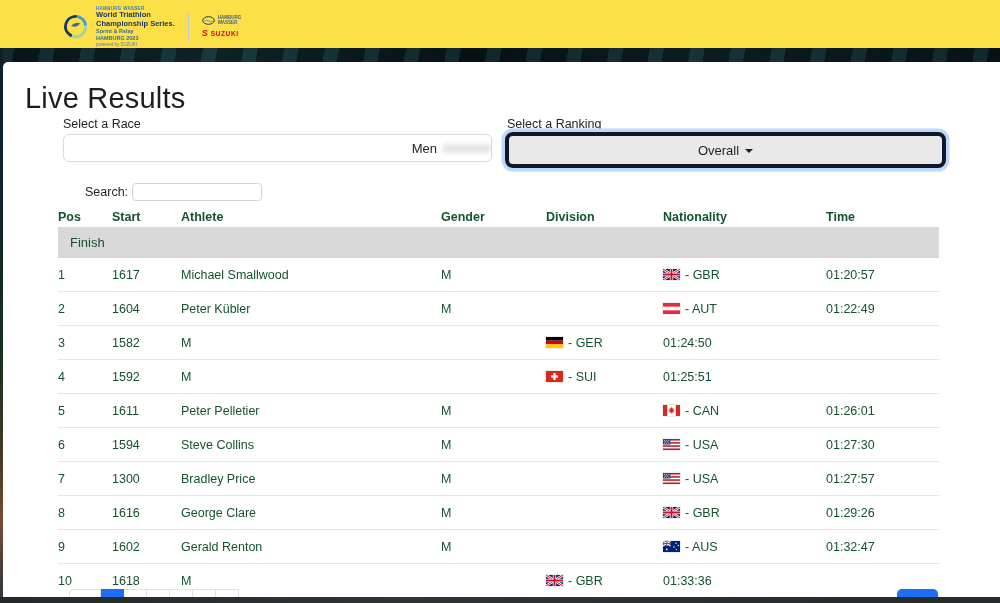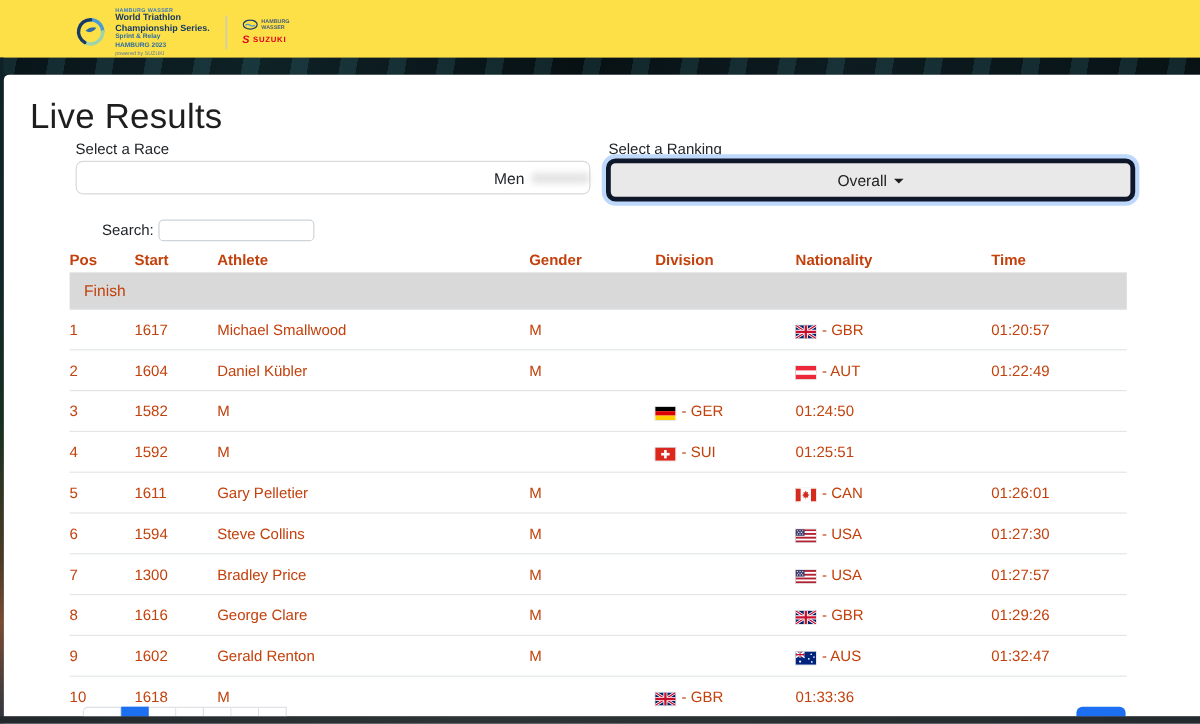--- a/index.html
+++ b/index.html
@@ -43,28 +43,28 @@
   .rank-button{position:absolute;left:502px;top:70px;width:433px;height:28px;background:#e9e9e9;
     border:4px solid #0f172a;box-shadow:0 0 0 3.5px #bdd8fb;border-radius:8px;
     display:flex;align-items:center;justify-content:center;gap:6px;font-size:13px;color:#1f1f1f;cursor:pointer;}
   .caret{width:0;height:0;border-left:4px solid transparent;border-right:4px solid transparent;border-top:4.5px solid #1f1f1f;margin-top:2px;}
   .redact{background:#c9c9c9;opacity:.5;filter:blur(2.5px);border-radius:2px;}
   .race-redact{width:48px;height:9px;}
   .search-wrap{position:absolute;left:55px;top:121px;display:flex;align-items:center;gap:4px;margin-left:27px;}
   .search-label{font-size:12.5px;color:#212529;}
   .search-input{width:120px;height:16px;border:1px solid #ced4da;border-radius:4px;font-size:12px;padding:0 4px;outline:none;}
   
-  .tbl{position:absolute;left:55px;top:145px;width:881px;font-size:12.5px;color:#c2410c;}
+  .tbl{position:absolute;left:55px;top:145px;width:881px;font-size:12.5px;color:#14532d;}
   .tr{display:grid;grid-template-columns:54px 69px 260px 105px 117px 163px 1fr;align-items:center;}
   .thead{height:20px;font-weight:700;}
   .thead > div{cursor:pointer;}
   .group-row{height:30px;background:#d9d9d9;display:flex;align-items:center;padding-left:12px;font-size:13px;}
   .row{height:33px;border-bottom:1px solid #e3e6e8;}
   .row:first-of-type{border-top:1px solid #cfd4d8;}
-  .nat{display:flex;align-items:flex-end;gap:5px;}
+  .nat{display:flex;align-items:center;gap:5px;}
   .flag{width:17px;height:11px;display:inline-block;box-shadow:0 0 0 .5px rgba(0,0,0,.15);}
   .div-redact{width:38px;height:10px;}
   
   .pagination{position:absolute;left:66px;top:527px;display:flex;}
   .pg-btn{height:26px;background:#fff;border:1px solid #dee2e6;border-left-width:0;cursor:pointer;}
   .pg-btn:first-child{border-left-width:1px;border-radius:4px 0 0 4px;width:32px;}
   .pg-btn{width:23px;}
   .pg-btn.active{background:#1d6ff2;border-color:#1d6ff2;}
   .float-next{position:absolute;left:894px;top:527px;width:41px;height:22px;background:#1d6ff2;
     border:none;border-radius:5px;cursor:pointer;}
@@ -163,21 +163,21 @@
                 <path d="M8.5 0V11M0 5.5H17" stroke="#C8102E" stroke-width="1.9"></path>
               </svg></span>
       <span>- GBR</span>
     </div>
     <div>01:20:57</div>
   </div>
 
   <div class="tr row">
     <div>2</div>
     <div>1604</div>
-    <div>Daniel Kübler</div>
+    <div>Peter Kübler</div>
     <div>M</div>
     <div><span class="redact div-redact"></span></div>
     <div class="nat">
       <span class="flag"><svg xmlns="http://www.w3.org/2000/svg" viewBox="0 0 17 11" width="17" height="11">
                 <rect width="17" height="11" fill="#ED2939"></rect>
                 <rect y="3.67" width="17" height="3.66" fill="#fff"></rect>
               </svg></span>
       <span>- AUT</span>
     </div>
     <div>01:22:49</div>
@@ -211,21 +211,21 @@
                 <rect x="5" y="4.4" width="7" height="2.2" fill="#fff"></rect>
               </svg></span>
       <span>- SUI</span>
     </div>
     <div>01:25:51</div>
   </div>
 
   <div class="tr row">
     <div>5</div>
     <div>1611</div>
-    <div>Gary Pelletier</div>
+    <div>Peter Pelletier</div>
     <div>M</div>
     <div><span class="redact div-redact"></span></div>
     <div class="nat">
       <span class="flag"><svg xmlns="http://www.w3.org/2000/svg" viewBox="0 0 17 11" width="17" height="11">
                 <rect width="17" height="11" fill="#fff"></rect>
                 <rect width="4.2" height="11" fill="#D52B1E"></rect>
                 <rect x="12.8" width="4.2" height="11" fill="#D52B1E"></rect>
                 <path d="M8.5 1.8 9.2 3.4 10.5 3 10.1 4.6 11.6 5.5 10.2 6.3 10.6 7.8 8.9 7.4 8.5 9.2 8.1 7.4 6.4 7.8 6.8 6.3 5.4 5.5 6.9 4.6 6.5 3 7.8 3.4z" fill="#D52B1E"></path>
               </svg></span>
       <span>- CAN</span>

